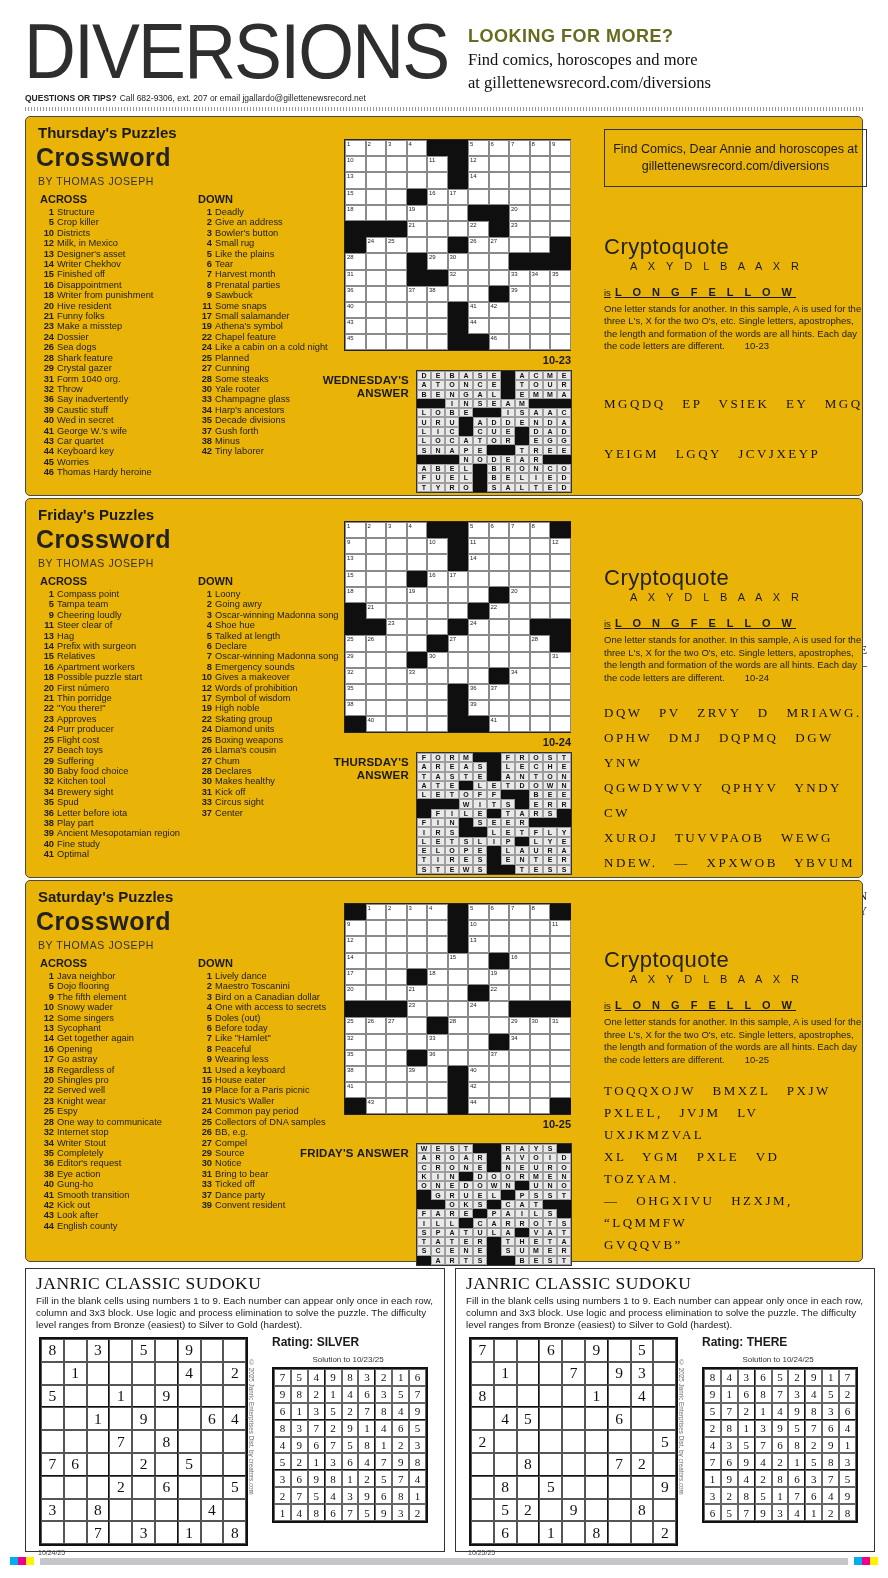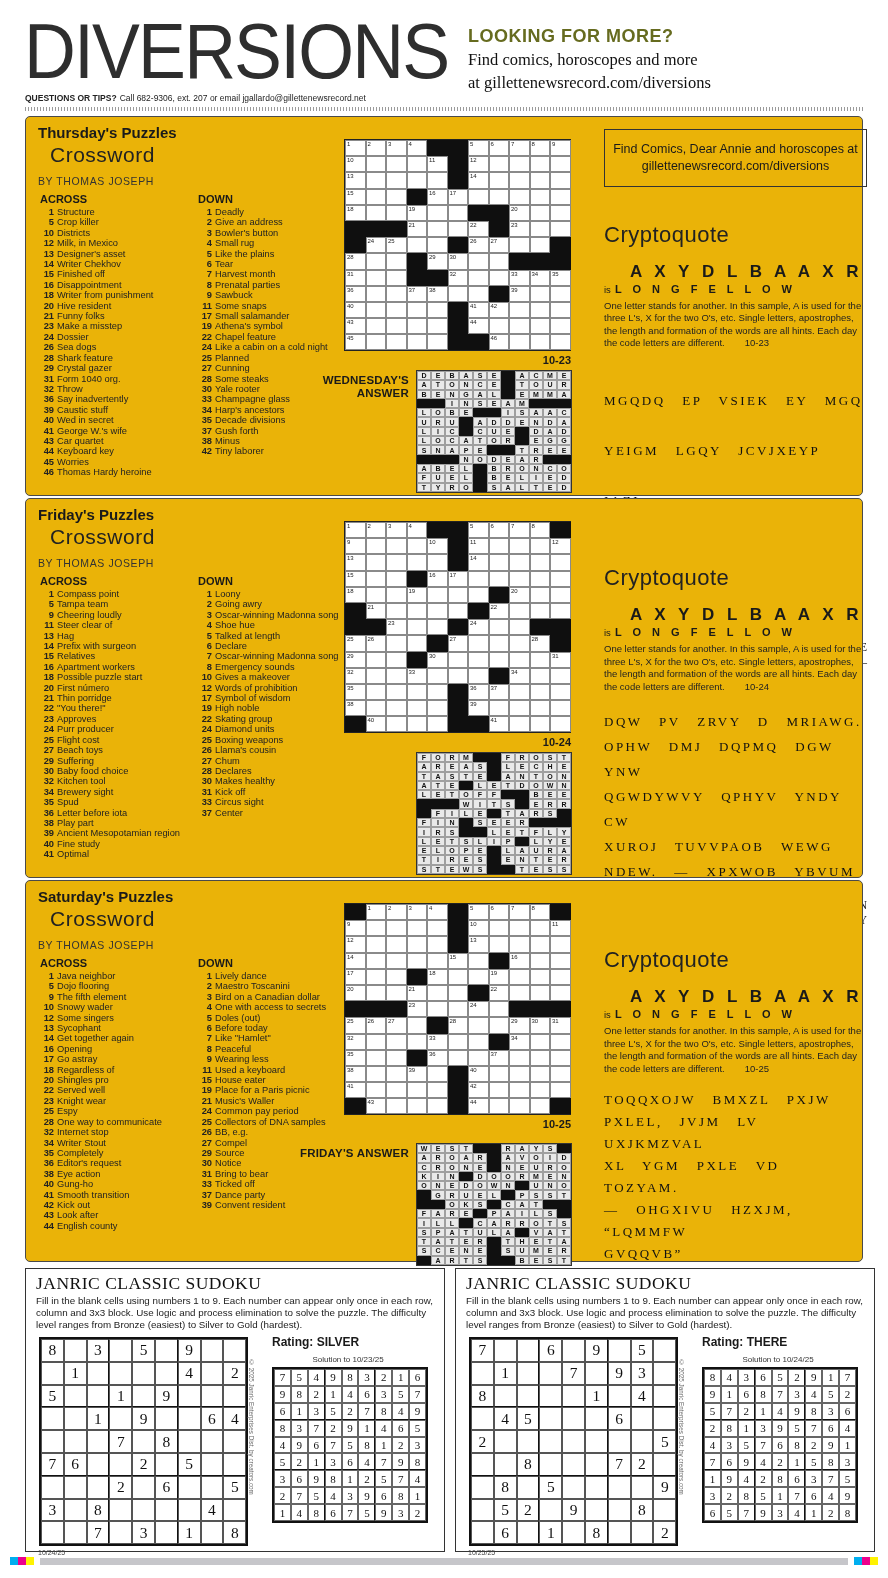--- a/index.html
+++ b/index.html
@@ -18,21 +18,21 @@
   .tips{position:absolute;left:25px;top:93px;font-size:8.5px;color:#222;}
   .tips b{margin-right:3px;}
   .rule{position:absolute;left:25px;right:25px;top:107px;height:4px;background:repeating-linear-gradient(90deg,#9a9a9a 0,#9a9a9a 1px,transparent 1px,transparent 3px);}
 
   
   .secbox{position:absolute;left:25px;width:836px;border:1px solid #4a4a4a;border-radius:5px;background:#eab308;}
   #sec0{top:116px;height:378px;}
   #sec1{top:498px;height:378px;}
   #sec2{top:880px;height:380px;}
   .sec-title{position:absolute;left:12px;top:7px;font-size:15px;font-weight:bold;}
-  .cw-title{position:absolute;left:24px;top:26px;font-size:21px;font-weight:400;letter-spacing:.5px;color:#222;}
+  .cw-title{position:absolute;left:10px;top:26px;font-size:25px;font-weight:700;letter-spacing:.5px;color:#222;}
   .byline{position:absolute;left:12px;top:58px;font-size:10.5px;letter-spacing:.6px;color:#333;}
   .cluecol{position:absolute;top:76px;width:152px;}
   .cluecol.across{left:14px;}
   .cluecol.down{left:172px;width:162px;}
   .clue-head{font-size:11px;font-weight:bold;margin-bottom:2px;}
   .clue{display:flex;font-size:9.3px;line-height:10.4px;color:#222;}
   .clue .n{width:14px;min-width:14px;text-align:right;font-weight:bold;margin-right:3px;}
   .clue .t{flex:1;}
 
   
@@ -46,26 +46,26 @@
   
   .answer{position:absolute;left:262px;top:253px;width:284px;display:flex;justify-content:flex-end;gap:7px;}
   #sec2 .answer{top:262px;}
   .ans-label{font-size:11.5px;font-weight:bold;text-align:right;width:116px;line-height:1.15;padding-top:4px;letter-spacing:.2px;}
   .ansgrid{display:grid;border:1px solid #333;}
   .ans-cell{background:#e9e9e9;border:0.5px solid #9f9f9f;font-size:7px;font-weight:bold;display:flex;align-items:center;justify-content:center;color:#111;}
   .ans-cell.blk{background:#101010;border-color:#101010;}
 
   
   .crypto{position:absolute;left:578px;top:12px;width:263px;}
-  .findbox{border:1.5px solid #333;padding:11px 8px;text-align:center;font-size:12.5px;line-height:1.35;margin-bottom:35px;}
+  .findbox{border:1.5px solid #333;padding:11px 8px;text-align:center;font-size:12.5px;line-height:1.35;margin-bottom:47px;}
   .crypto-title{font-size:22px;font-weight:300;letter-spacing:.5px;color:#222;}
   #sec1 .crypto-title,#sec2 .crypto-title{margin-top:54px;}
   #sec0 .crypto-title{margin-top:14px;}
-  .sampleA{font-size:17px;font-weight:bold;letter-spacing:4px;margin-top:14px;padding-left:26px;}
-  .sampleB{font-size:11px;font-weight:bold;letter-spacing:4px;margin-top:1px;}
+  .sampleA{font-size:11px;font-weight:normal;letter-spacing:4px;margin-top:0;padding-left:26px;}
+  .sampleB{font-size:11px;font-weight:bold;letter-spacing:4px;margin-top:14px;text-decoration:underline;}
   .sampleB .is{font-weight:normal;font-size:9.5px;letter-spacing:0;margin-right:4px;}
   .crypto-help{font-size:9.5px;line-height:1.32;color:#222;margin-top:5px;}
   .crypto-date{margin-left:20px;}
   .crypto-lines{font-family:"Liberation Serif",serif;font-size:13px;letter-spacing:2.5px;word-spacing:11px;color:#111;}
   #sec0 .crypto-lines{margin-top:26px;line-height:50px;}
   #sec1 .crypto-lines{margin-top:16px;line-height:25px;}
   #sec2 .crypto-lines{margin-top:14px;line-height:22px;}
   .prevquote{font-family:"Liberation Serif",serif;font-size:11.5px;line-height:1.3;margin-top:14px;text-align:justify;color:#111;}
   .prevquote b{font-size:11px;}
   .prevquote .ind{display:inline-block;width:34px;}
@@ -1158,20 +1158,21 @@
         <div class="cw-cell">
           <span class="cw-num">41</span>
         </div>
         <div class="cw-cell"></div>
         <div class="cw-cell"></div>
         <div class="cw-cell"></div>
       </div>
     <div class="cwdate">10-24</div>
   </div>
   <div class="answer">
+    <div class="ans-label">THURSDAY'S ANSWER</div>
     <div class="ansgrid" style="grid-template-columns: repeat(11, 14px); grid-auto-rows: 9.3px;">
         <div class="ans-cell">F</div>
         <div class="ans-cell">O</div>
         <div class="ans-cell">R</div>
         <div class="ans-cell">M</div>
         <div class="ans-cell blk"></div>
         <div class="ans-cell blk"></div>
         <div class="ans-cell">F</div>
         <div class="ans-cell">R</div>
         <div class="ans-cell">O</div>

